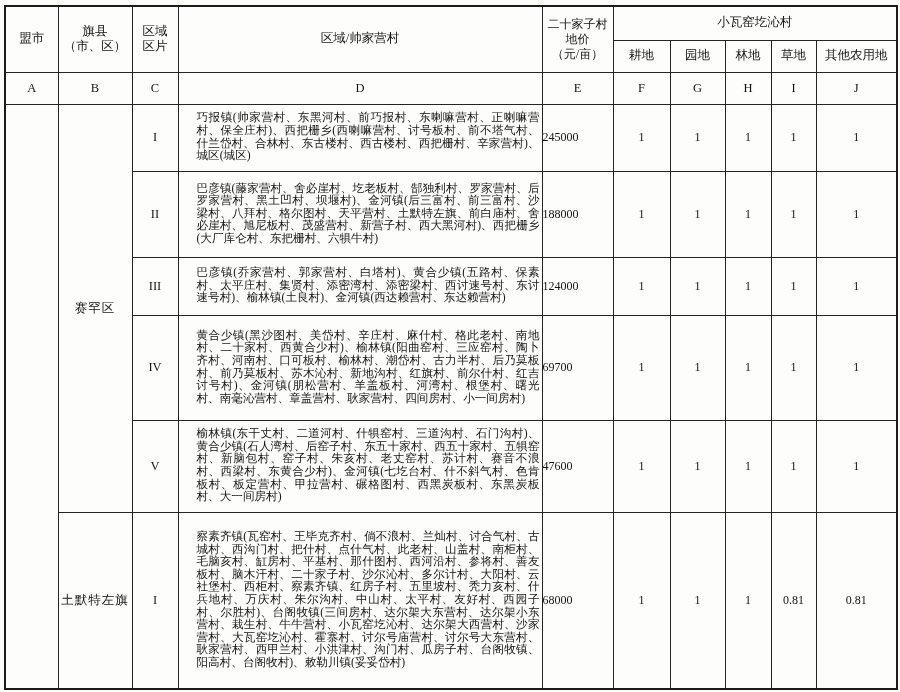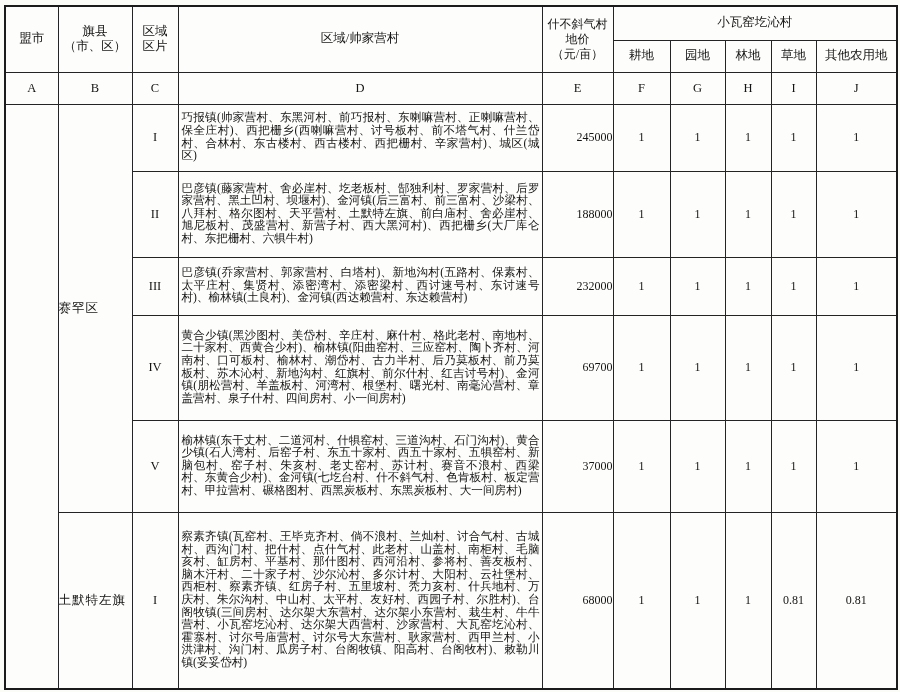--- a/index.html
+++ b/index.html
@@ -19,30 +19,30 @@
   td,th{
     border:1px solid #242424;
     font-weight:normal;
     padding:0;
     overflow:hidden;
     color:#141414;
   }
   th{ text-align:center; vertical-align:middle; font-size:12.5px; line-height:1.25; white-space:pre-line; }
   .letter-cell{ text-align:center; vertical-align:middle; font-size:12.5px; height:31px; }
   .center-cell{ text-align:center; vertical-align:middle; font-size:12.5px; }
-  .county-cell{ vertical-align:middle; font-size:12.5px; letter-spacing:1px; }
+  .county-cell{ text-align:center; vertical-align:middle; font-size:12.5px; letter-spacing:1px; }
   .zone-cell{ text-align:center; vertical-align:middle; font-size:12.5px; }
-  .price-cell{ text-align:right; vertical-align:middle; font-size:12px; }
+  .price-cell{ text-align:left; vertical-align:middle; font-size:12px; }
   .coef-cell{ text-align:center; vertical-align:middle; font-size:12px; }
   .desc-cell{
     vertical-align:middle;
     text-align:justify;
     font-size:11.6px;
     line-height:12.55px;
-    padding:1px 2px 1px 3px;
+    padding:1px 2px 1px 18px;
   }
 </style>
 </head>
 <body>
 
 <div class="page">
   <table class="landprice">
     <colgroup>
       <col style="width:53px">
         <col style="width:74px">
@@ -57,21 +57,21 @@
     </colgroup>
 
     <tbody>
         <tr style="height:34px">
       <th rowspan="2">盟市</th>
       <th rowspan="2">旗县
 （市、区）</th>
       <th rowspan="2">区域
 区片</th>
       <th rowspan="2">区域/帅家营村</th>
-      <th rowspan="2" style="font-size:12px">什不斜气村
+      <th rowspan="2" style="font-size:12px">二十家子村
 地价
 （元/亩）</th>
       <th colspan="5">小瓦窑圪沁村</th>
     </tr>
     <tr style="height:32px">
       <th>耕地</th>
       <th>园地</th>
       <th>林地</th>
       <th>草地</th>
       <th>其他农用地</th>
@@ -109,44 +109,44 @@
       <td class="price-cell">188000</td>
       <td class="coef-cell">1</td>
       <td class="coef-cell">1</td>
       <td class="coef-cell">1</td>
       <td class="coef-cell">1</td>
       <td class="coef-cell">1</td>
     </tr>
 
     <tr style="height:58px">
       <td class="zone-cell">III</td>
-      <td class="desc-cell">巴彦镇(乔家营村、郭家营村、白塔村)、新地沟村(五路村、保素村、太平庄村、集贤村、添密湾村、添密梁村、西讨速号村、东讨速号村)、榆林镇(土良村)、金河镇(西达赖营村、东达赖营村)</td>
-      <td class="price-cell">232000</td>
+      <td class="desc-cell">巴彦镇(乔家营村、郭家营村、白塔村)、黄合少镇(五路村、保素村、太平庄村、集贤村、添密湾村、添密梁村、西讨速号村、东讨速号村)、榆林镇(土良村)、金河镇(西达赖营村、东达赖营村)</td>
+      <td class="price-cell">124000</td>
       <td class="coef-cell">1</td>
       <td class="coef-cell">1</td>
       <td class="coef-cell">1</td>
       <td class="coef-cell">1</td>
       <td class="coef-cell">1</td>
     </tr>
 
     <tr style="height:105px">
       <td class="zone-cell">IV</td>
-      <td class="desc-cell">黄合少镇(黑沙图村、美岱村、辛庄村、麻什村、格此老村、南地村、二十家村、西黄合少村)、榆林镇(阳曲窑村、三应窑村、陶卜齐村、河南村、口可板村、榆林村、潮岱村、古力半村、后乃莫板村、前乃莫板村、苏木沁村、新地沟村、红旗村、前尔什村、红吉讨号村)、金河镇(朋松营村、羊盖板村、河湾村、根堡村、曙光村、南毫沁营村、章盖营村、泉子什村、四间房村、小一间房村)</td>
+      <td class="desc-cell">黄合少镇(黑沙图村、美岱村、辛庄村、麻什村、格此老村、南地村、二十家村、西黄合少村)、榆林镇(阳曲窑村、三应窑村、陶卜齐村、河南村、口可板村、榆林村、潮岱村、古力半村、后乃莫板村、前乃莫板村、苏木沁村、新地沟村、红旗村、前尔什村、红吉讨号村)、金河镇(朋松营村、羊盖板村、河湾村、根堡村、曙光村、南毫沁营村、章盖营村、耿家营村、四间房村、小一间房村)</td>
       <td class="price-cell">69700</td>
       <td class="coef-cell">1</td>
       <td class="coef-cell">1</td>
       <td class="coef-cell">1</td>
       <td class="coef-cell">1</td>
       <td class="coef-cell">1</td>
     </tr>
 
     <tr style="height:92px">
       <td class="zone-cell">V</td>
       <td class="desc-cell">榆林镇(东干丈村、二道河村、什犋窑村、三道沟村、石门沟村)、黄合少镇(石人湾村、后窑子村、东五十家村、西五十家村、五犋窑村、新脑包村、窑子村、朱亥村、老丈窑村、苏计村、赛音不浪村、西梁村、东黄合少村)、金河镇(七圪台村、什不斜气村、色肯板村、板定营村、甲拉营村、碾格图村、西黑炭板村、东黑炭板村、大一间房村)</td>
-      <td class="price-cell">37000</td>
+      <td class="price-cell">47600</td>
       <td class="coef-cell">1</td>
       <td class="coef-cell">1</td>
       <td class="coef-cell">1</td>
       <td class="coef-cell">1</td>
       <td class="coef-cell">1</td>
     </tr>
 
     <tr style="height:177px">
       <td class="county-cell">土默特左旗</td>
       <td class="zone-cell">I</td>

